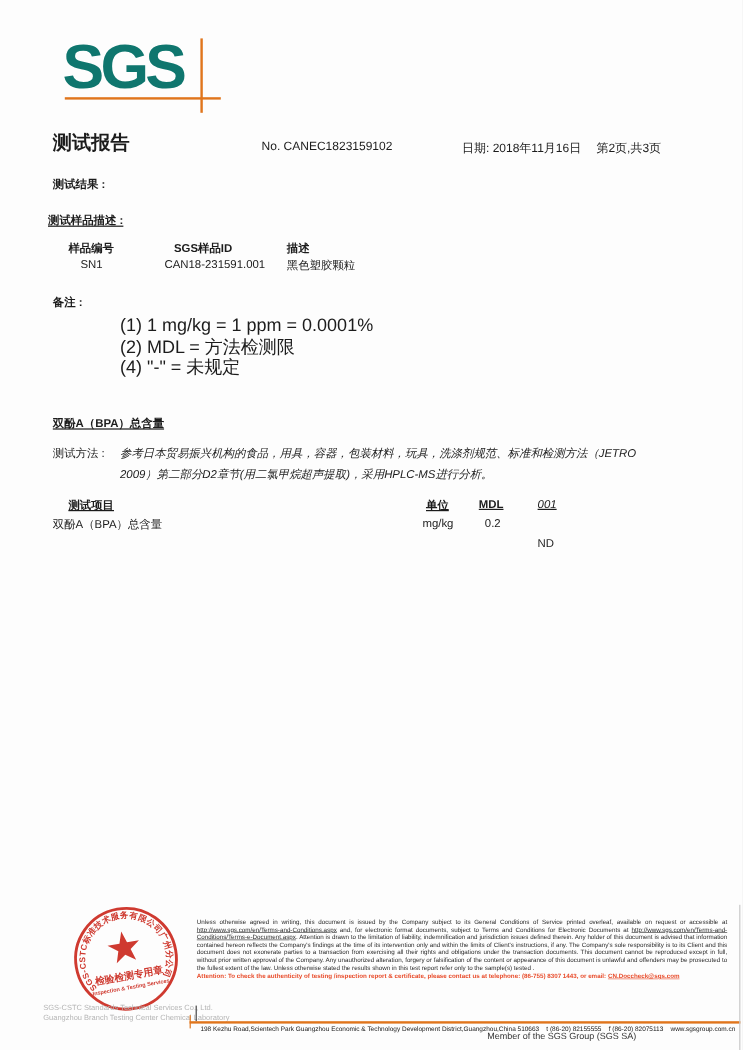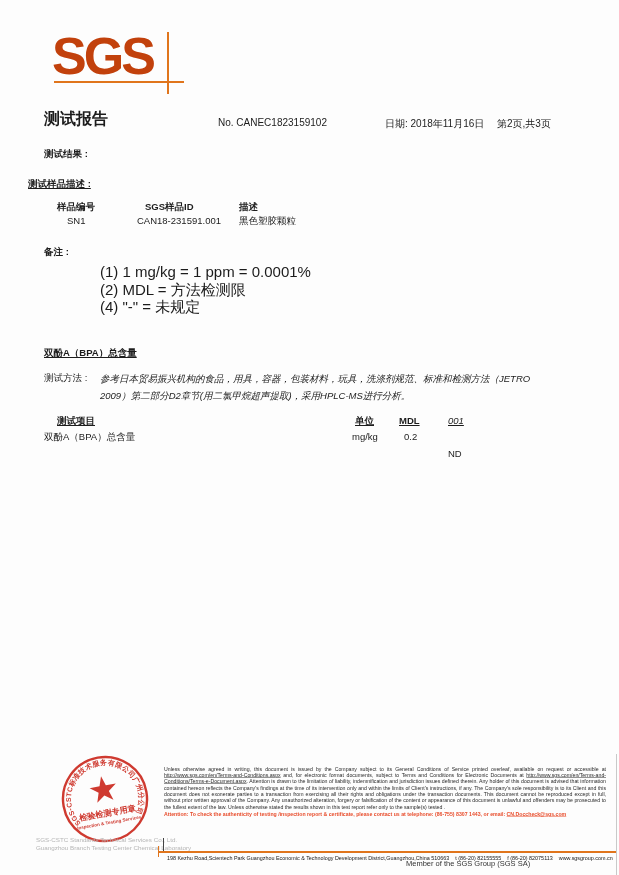--- a/index.html
+++ b/index.html
@@ -4,34 +4,34 @@
 <style>
   html,body{margin:0;padding:0;background:#e8e8e8;}
   .page{
     position:relative;width:619px;height:875px;margin:0 auto;
     background:#fdfdfd;overflow:hidden;
     font-family:"Liberation Sans","DejaVu Sans",sans-serif;color:#1c1c1c;
   }
   .abs{position:absolute;}
   
   .logo-text{left:52px;top:30px;font-size:52px;line-height:52px;font-weight:bold;
-    color:#c2410c;letter-spacing:-3px;}
+    color:#0f766e;letter-spacing:-3px;}
   .logo-hline{left:54px;top:81px;width:130px;height:2px;background:#e0751c;}
   .logo-vline{left:167px;top:32px;width:2px;height:62px;background:#e0751c;}
   
   .doc-title{left:44px;top:109px;font-size:16px;font-weight:bold;}
   .report-no{left:218px;top:117px;font-size:10px;}
   .report-date{left:385px;top:117px;font-size:10px;}
   .page-info{left:497px;top:117px;font-size:10px;}
   
   .lbl{font-size:9.5px;}
   .b{font-weight:bold;}
   .u{text-decoration:underline;}
   .results-label{left:44px;top:148px;}
-  .sample-desc-label{left:28px;top:178px;}
+  .sample-desc-label{left:40px;top:178px;}
   
   .st-h1{left:57px;top:201px;}  .st-h2{left:145px;top:201px;} .st-h3{left:239px;top:201px;}
   .st-c1{left:67px;top:215px;}  .st-c2{left:137px;top:215px;} .st-c3{left:239px;top:215px;}
   
   .notes-label{left:44px;top:246px;}
   .notes-list{left:100px;top:263px;font-size:15px;line-height:17.5px;}
   
   .bpa-title{left:44px;top:347px;}
   .method-label{left:44px;top:372px;}
   .method-text{left:100px;top:371px;width:450px;font-size:9.5px;line-height:16.5px;font-style:italic;}

